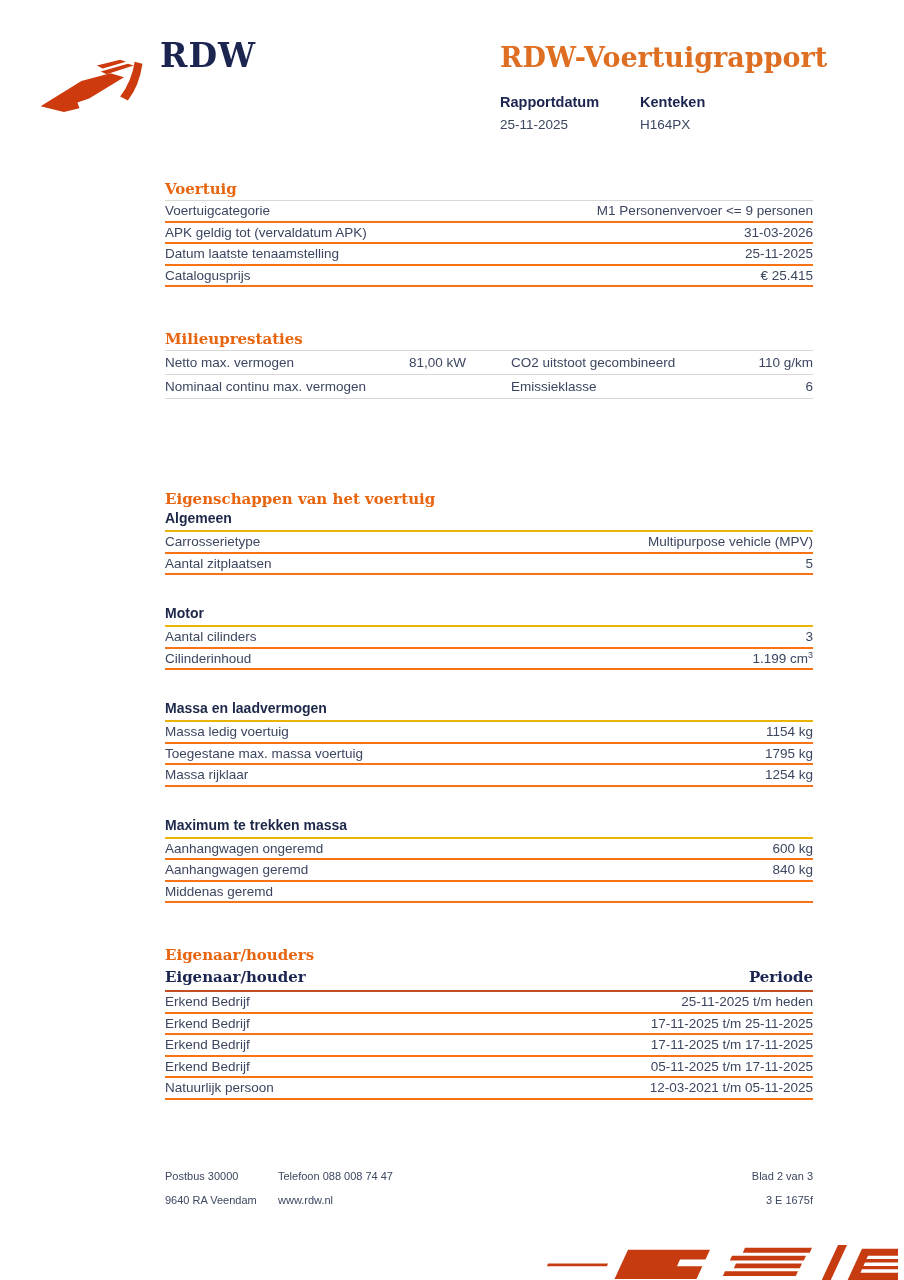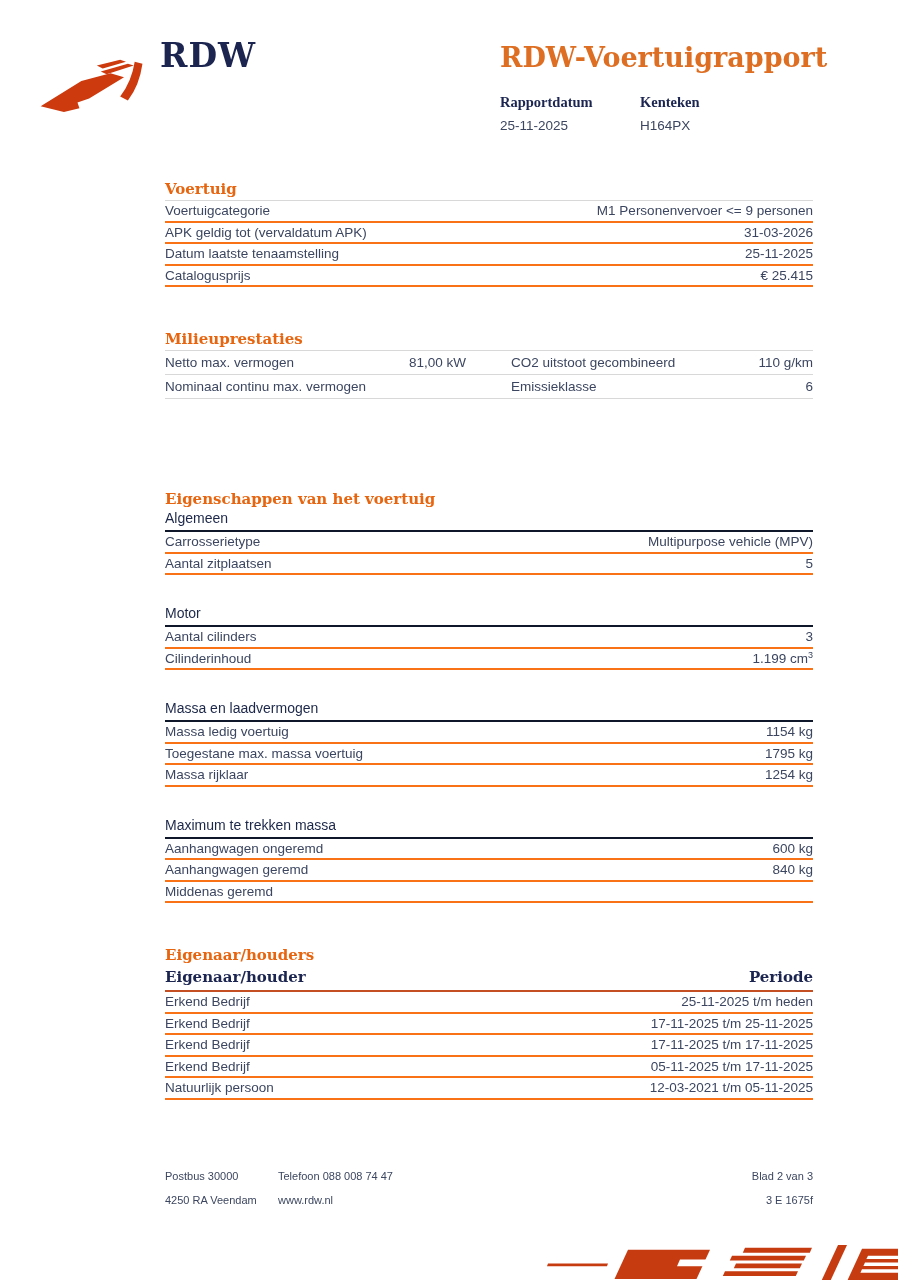--- a/index.html
+++ b/index.html
@@ -16,21 +16,21 @@
     color:#1b2550; letter-spacing:1px;
   }
   .header-right { position:absolute; left:500px; top:42px; width:314px; }
   .doc-title {
     font-family:"DejaVu Serif", serif; font-weight:bold; font-size:27px;
     color:#dd6e22; white-space:nowrap;
   }
   .header-meta { display:flex; margin-top:21px; }
   .meta-block { width:140px; }
   .meta-label {
-    font-family:Liberation Serif, serif; font-weight:bold; font-size:14.5px;
+    font-family:Liberation Sans, sans-serif; font-weight:bold; font-size:14.5px;
     color:#1b2550;
   }
   .meta-value { font-size:13.5px; margin-top:7px; color:#3c4660; }
 
   
   .section { position:absolute; left:165px; width:648px; }
   .sec-heading {
     font-family:"DejaVu Serif", serif; font-weight:bold; font-size:15px;
     line-height:18px; color:#e8650f; margin-bottom:2px;
   }
@@ -49,22 +49,22 @@
     display:flex; height:24px; line-height:24px;
     border-bottom:1px solid #d8d8d8; font-size:13.5px; white-space:nowrap;
   }
   .mhalf-l { width:301px; display:flex; justify-content:space-between; }
   .mhalf-r { width:302px; margin-left:45px; display:flex; justify-content:space-between; }
 
   
   .sub { margin-top:0; }
   .sub + .sub { margin-top:30px; }
   .sub-heading {
-    font-size:14px; font-weight:normal; color:#1c2749; line-height:16px;
-    padding-bottom:4px; border-bottom:2px solid #0f172a;
+    font-size:14px; font-weight:bold; color:#1c2749; line-height:16px;
+    padding-bottom:4px; border-bottom:2px solid #eab308;
   }
 
   
   .table-head {
     display:flex; justify-content:space-between; align-items:flex-end;
     font-family:"DejaVu Serif", serif; font-weight:bold; font-size:15px;
     color:#1b2550; margin-top:4px; padding-bottom:4px;
     border-bottom:2px solid #c44f22;
   }
 
@@ -240,21 +240,21 @@
     </div>
   </div>
 
   <div class="footer">
     <div class="f-line">
       <span class="f-col1">Postbus 30000</span>
       <span class="f-col2">Telefoon 088 008 74 47</span>
       <span class="f-col3">Blad 2 van 3</span>
     </div>
     <div class="f-line">
-      <span class="f-col1">4250 RA Veendam</span>
+      <span class="f-col1">9640 RA Veendam</span>
       <span class="f-col2">www.rdw.nl</span>
       <span class="f-col3">3 E 1675f</span>
     </div>
   </div>
 
   <svg class="footer-graphic" viewBox="0 0 364 38" xmlns="http://www.w3.org/2000/svg" preserveAspectRatio="none">
     <polygon fill="#c63b10" points="8,21 68,21 67,24 7,24"></polygon>
     <polygon fill="#c63b10" points="88,7 170,7 156.5,37 74.5,37"></polygon>
     <polygon fill="#ffffff" points="140,17 168,17 165,24 137,24"></polygon>
     <polygon fill="#c63b10" points="205,5 272,5 269.8,10 202.8,10"></polygon>

